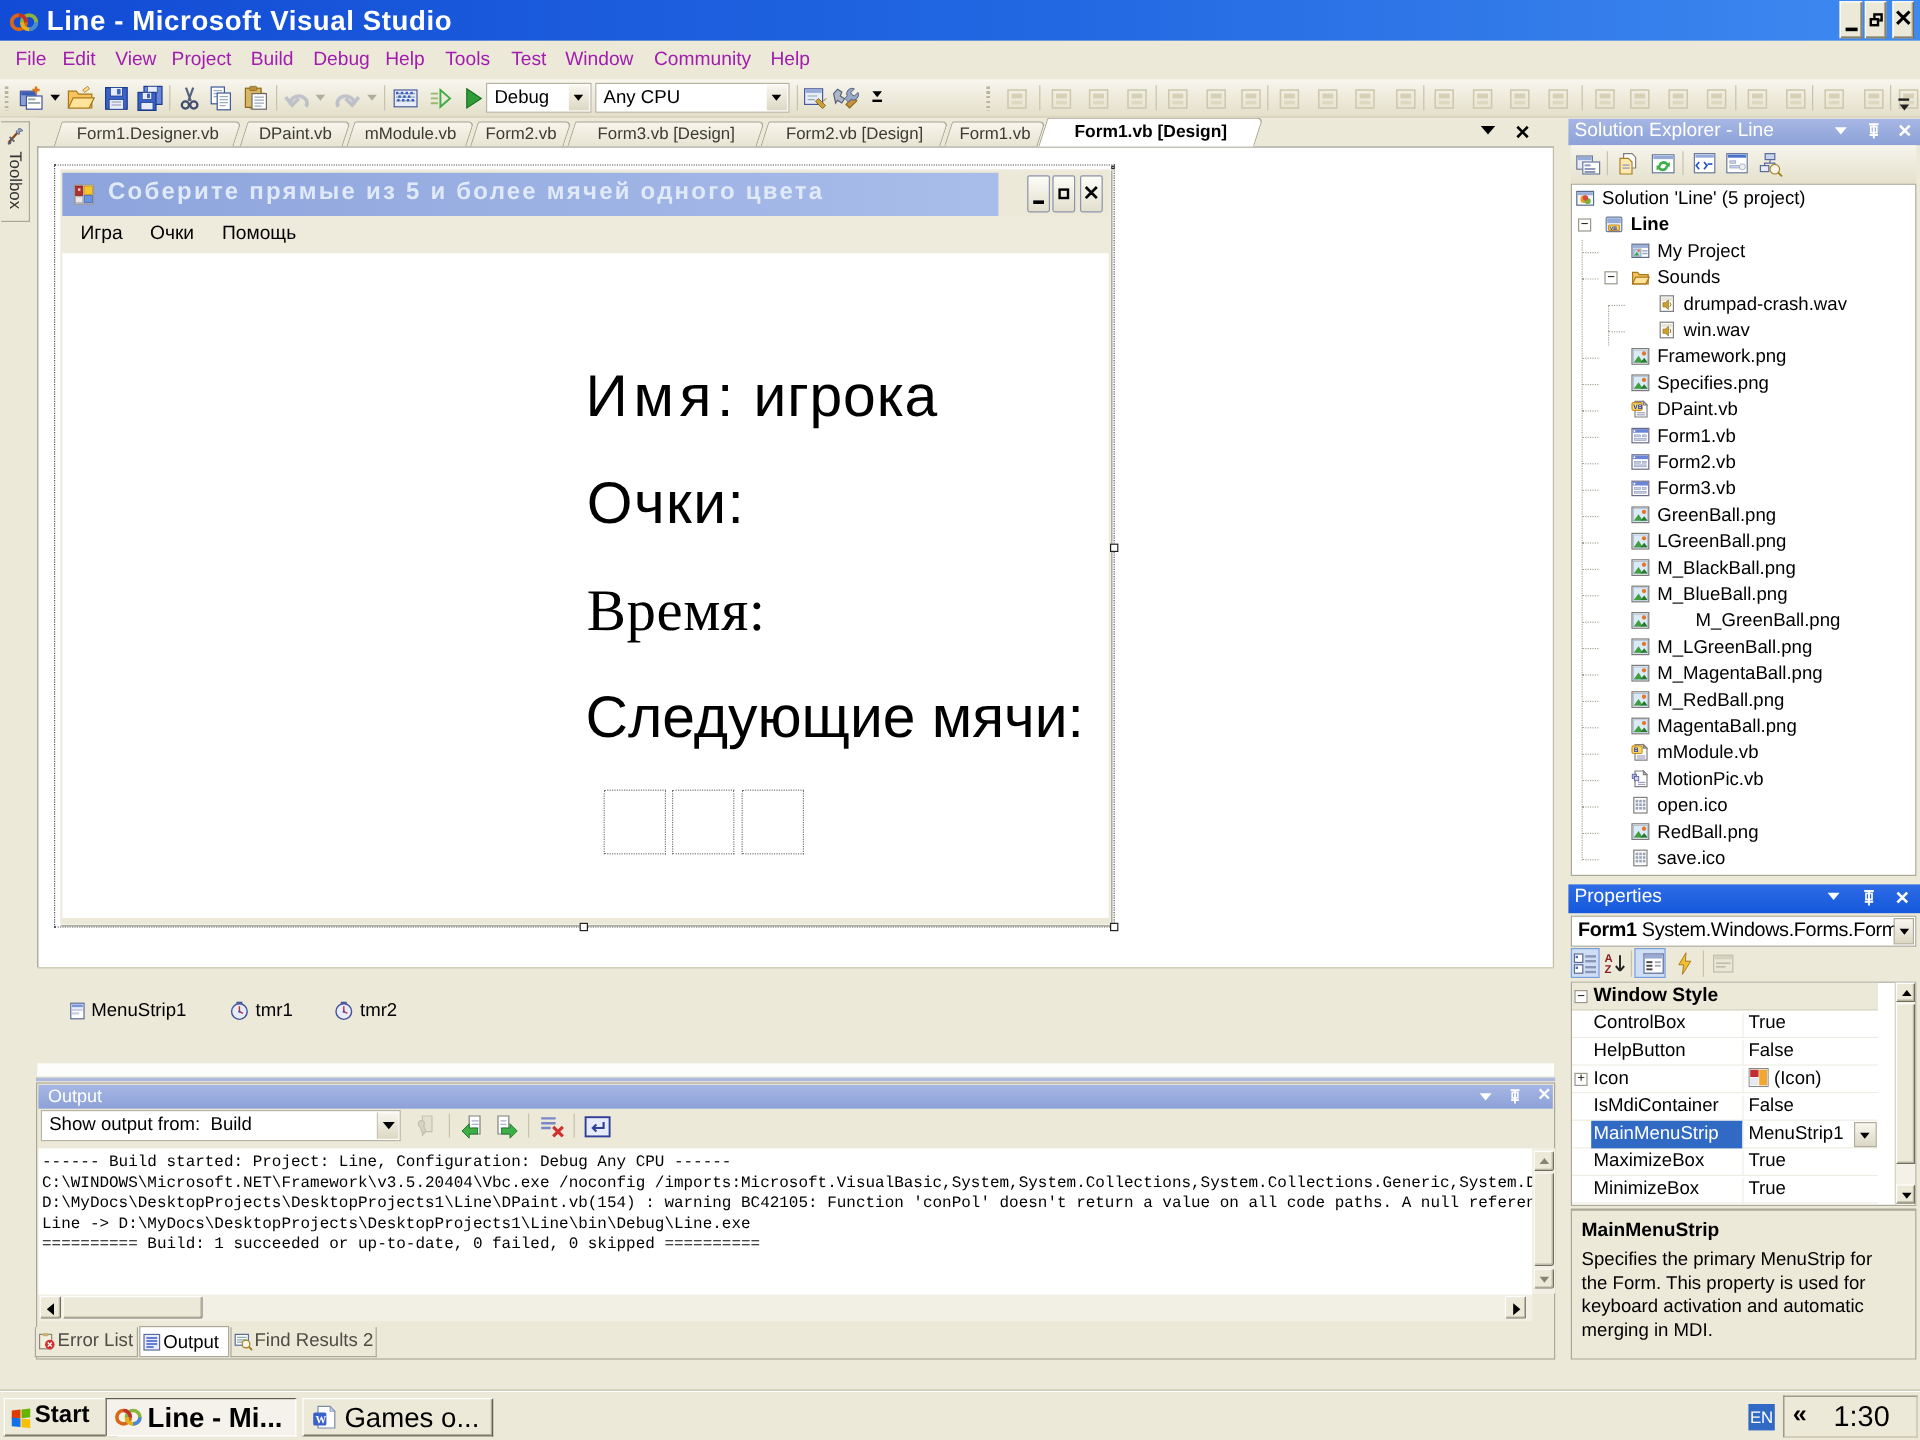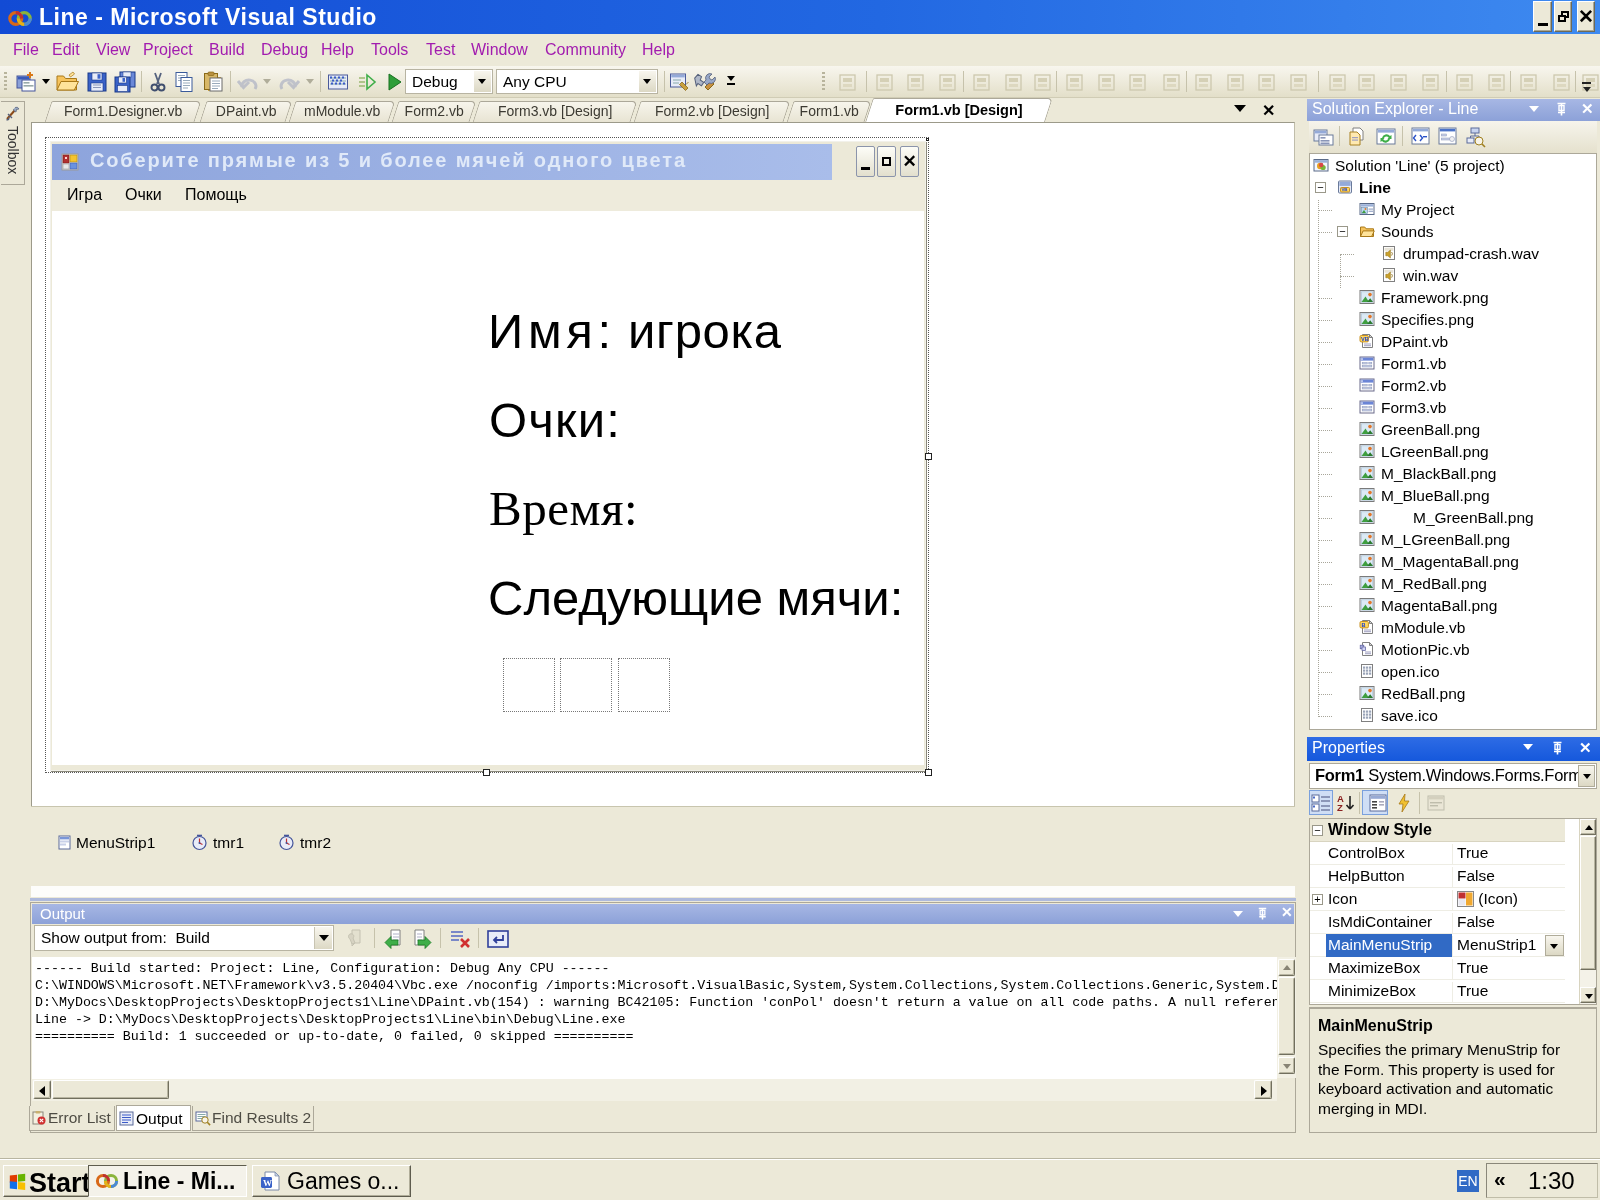--- a/index.html
+++ b/index.html
@@ -986,21 +986,21 @@
         <rect x="1" y="2" width="11" height="9" fill="#fff" stroke="#5a6a9a"></rect>
         <path d="M2.5 4.5 h8 M2.5 6.5 h8 M2.5 8.5 h5" stroke="#8aa"></path>
         <circle cx="10" cy="10" r="3.2" fill="#f8f4e8" stroke="#a08020"></circle>
         <path d="M12.3 12.3 l2.8 2.8" stroke="#a08020" stroke-width="1.5"></path>
       </svg>
   <span style="position:absolute;left:19px;top:3px;">Find Results 2</span>
     </div>
 
 
 <div id="taskbar" class="abs">
-  <span class="tkbtn" style="left:3px;width:94px;font-weight:bold;font-size:27px;">
+  <span class="tkbtn" style="left:3px;width:94px;font-weight:bold;font-size:20px;">
     <svg style="position:absolute;left:4px;top:6px" width="19" height="19" viewBox="0 0 21 21">
           <g transform="skewY(-6)">
             <rect x="2" y="4" width="8" height="8" fill="#e03c00"></rect>
             <rect x="11" y="4" width="8" height="8" fill="#68b400"></rect>
           </g>
           <g transform="skewY(6) translate(0,-2)">
             <rect x="2" y="12" width="8" height="8" fill="#1070e8"></rect>
             <rect x="11" y="12" width="8" height="8" fill="#f8c000"></rect>
           </g>
         </svg>

